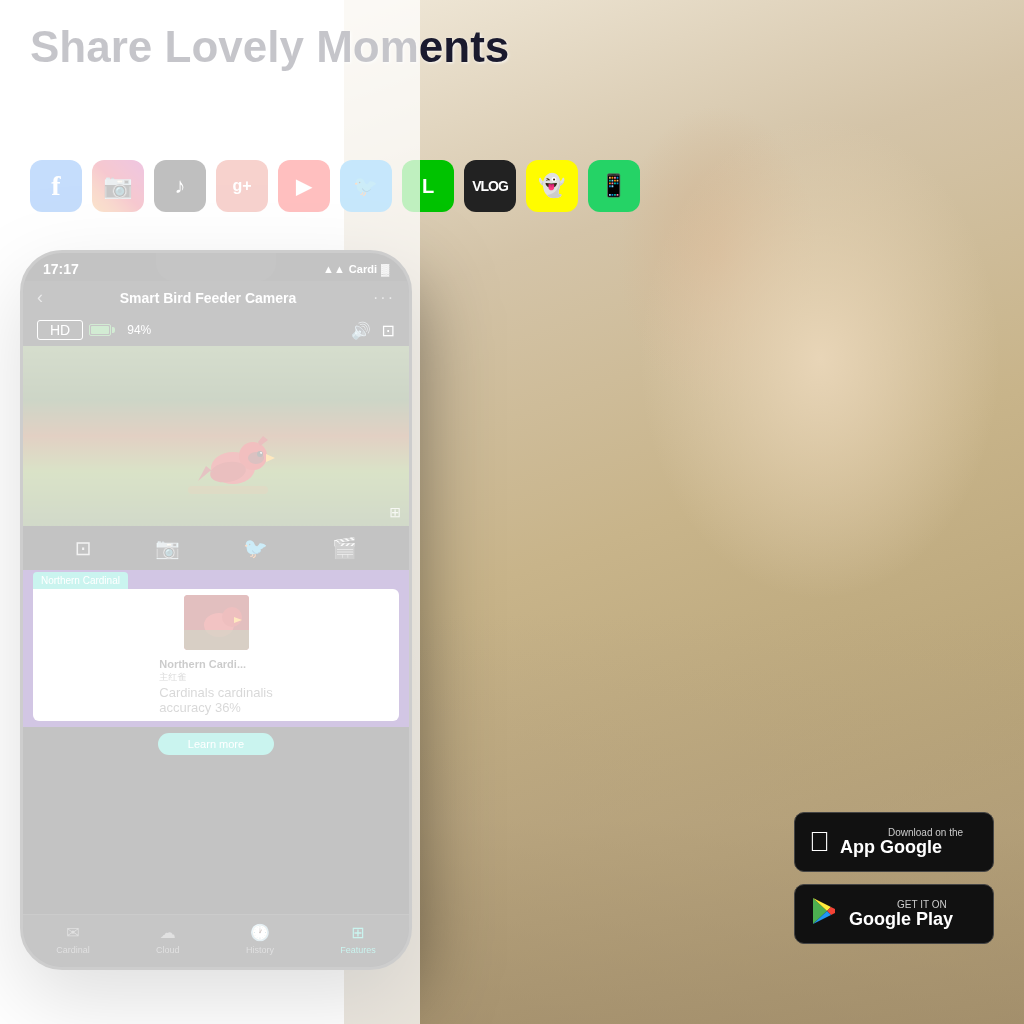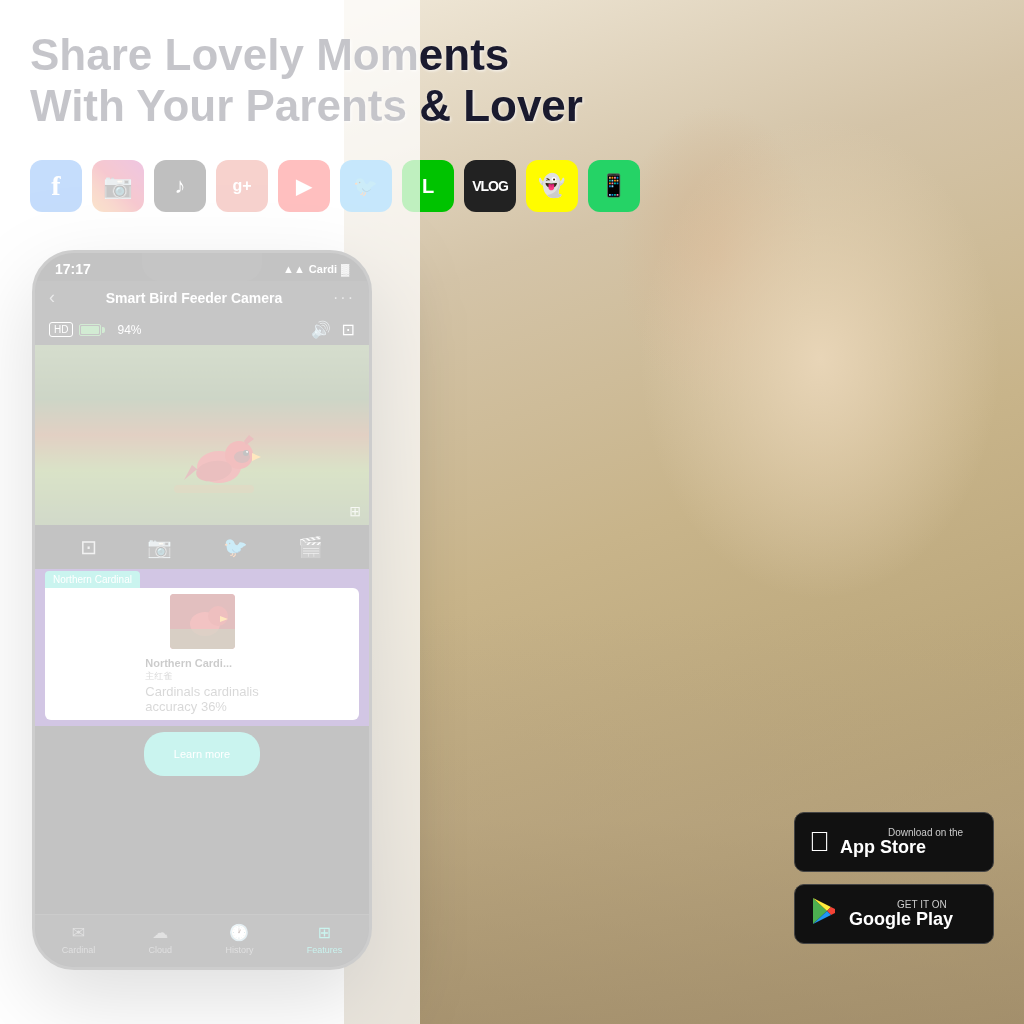--- a/index.html
+++ b/index.html
@@ -16,21 +16,21 @@
       position: absolute;
       top: 0; left: 0;
       width: 1024px;
       height: 1024px;
       z-index: 1;
     }
 
     
     .headline {
       position: absolute;
-      top: 30px;
+      top: 22px;
       left: 30px;
       z-index: 10;
     }
     .headline h1 {
       font-size: 44px;
       font-weight: 800;
       color: #1a1a2e;
       line-height: 1.15;
       text-shadow: 1px 1px 3px rgba(255,255,255,0.8);
     }
@@ -55,22 +55,22 @@
       font-size: 22px;
       color: white;
       font-weight: bold;
       flex-shrink: 0;
     }
 
     
     .phone-container {
       position: absolute;
       top: 250px;
-      left: 32px;
-      width: 340px;
+      left: 20px;
+      width: 392px;
       height: 720px;
       z-index: 10;
     }
 
     .phone-frame {
       width: 100%;
       height: 100%;
       background: #1a1a1a;
       border-radius: 42px;
       border: 3px solid #3a3a3a;
@@ -139,22 +139,22 @@
       padding: 6px 14px;
       background: #1c1c1e;
       color: white;
       flex-shrink: 0;
     }
 
     .hd-badge {
       background: transparent;
       border: 1.5px solid white;
       color: white;
-      font-size: 10px;
-      padding: 1px 4px;
+      font-size: 14px;
+      padding: 1px 12px;
       border-radius: 3px;
       font-weight: 400;
     }
 
     .battery-info {
       display: flex;
       align-items: center;
       gap: 16px;
       font-size: 12px;
       color: white;
@@ -275,21 +275,21 @@
       justify-content: center;
       padding: 6px 0;
       background: #111;
     }
 
     .learn-btn {
       background: #2dd4bf;
       color: white;
       border: none;
       border-radius: 20px;
-      padding: 16px 30px;
+      padding: 5px 30px;
       font-size: 11px;
       cursor: pointer;
     }
 
     .tab-bar {
       display: flex;
       justify-content: space-around;
       padding: 8px 0 12px;
       background: #1c1c1e;
       border-top: 1px solid #333;
@@ -388,21 +388,20 @@
   <div class="sofa-area"></div>
 </div>
 
 <div class="white-left-overlay"></div>
 
 <div class="content-overlay">
 
   <div class="headline">
     <h1>
       <span>Share Lovely Moments</span><br>
-      <span>With Your Parents &amp; Lover</span>
     </h1>
   </div>
 
   <div class="social-icons">
 
     <div class="social-icon" style="background:#1877F2; font-weight:900; font-size:28px; font-family:serif;">f</div>
 
     <div class="social-icon" style="background:linear-gradient(45deg,#f09433 0%,#e6683c 25%,#dc2743 50%,#cc2366 75%,#bc1888 100%); font-size:24px;">📷</div>
 
     <div class="social-icon" style="background:#010101; font-size:22px;">♪</div>
@@ -540,21 +539,21 @@
       </div>
     </div>
   </div>
 
   <div class="store-badges">
 
     <div class="badge">
       <span class="badge-icon"></span>
       <div class="badge-text">
         <div class="badge-subtitle">Download on the</div>
-        <div class="badge-main">App Store</div>
+        <div class="badge-main">App Google</div>
       </div>
     </div>
 
     <div class="badge google-play-badge">
       <div class="badge-icon">
         <svg width="30" height="30" viewBox="0 0 30 30">
           <polygon points="4,2 4,28 18,15" fill="#4CAF50"></polygon>
           <polygon points="4,2 18,15 22,11" fill="#FFEB3B"></polygon>
           <polygon points="18,15 22,11 26,13 26,17 22,19" fill="#F44336"></polygon>
           <polygon points="4,28 18,15 22,19" fill="#2196F3"></polygon>

